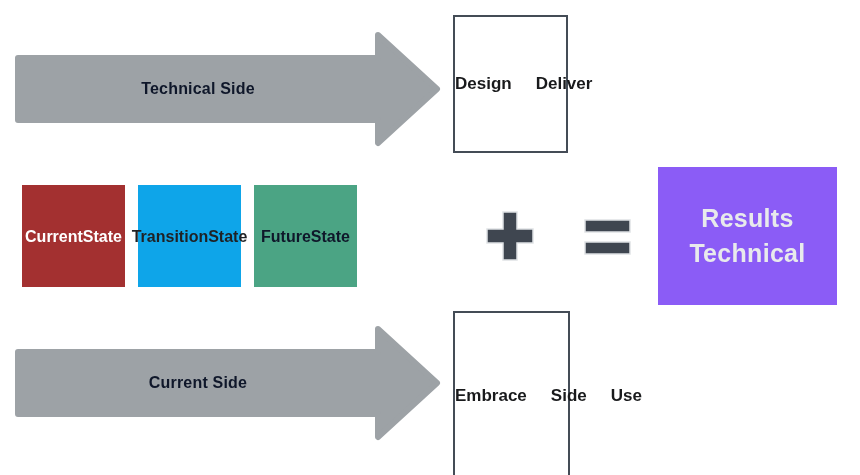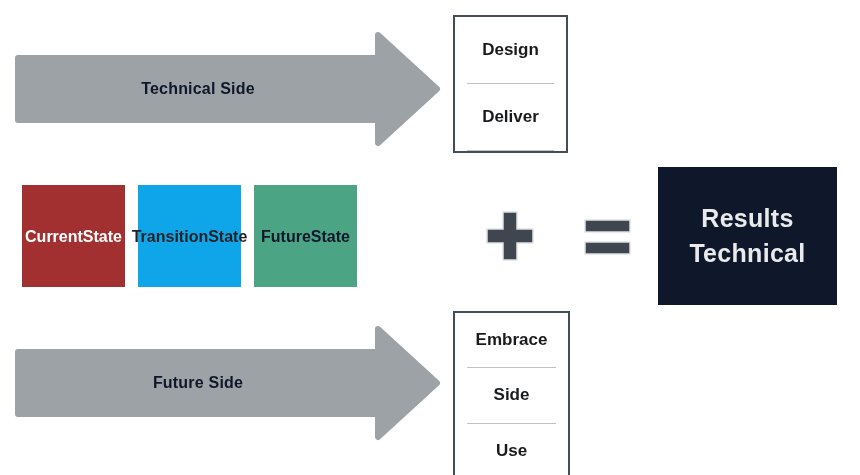--- a/index.html
+++ b/index.html
@@ -42,21 +42,21 @@
   .arrow-label.technical { top: 58px; }
   .arrow-label.people { top: 352px; }
 
   
   .step-box {
     position: absolute;
     box-sizing: border-box;
     background: #ffffff;
     border: 2px solid #444c56;
     display: flex;
-    flex-direction: column;
+    flex-direction: row;
   }
   .step-box.technical { left: 453px; top: 15px; width: 115px; height: 138px; }
   .step-box.people { left: 453px; top: 311px; width: 117px; height: 169px; }
   .step-item {
     flex: 1;
     display: flex;
     align-items: center;
     justify-content: center;
     font-size: 17px;
     font-weight: 700;
@@ -92,21 +92,21 @@
   .plus-svg { left: 486px; top: 211px; width: 48px; height: 50px; }
   .equals-svg { left: 584px; top: 219px; width: 47px; height: 36px; }
 
   
   .results-box {
     position: absolute;
     left: 658px;
     top: 167px;
     width: 179px;
     height: 138px;
-    background: #0f172a;
+    background: #8b5cf6;
     color: #e8eaec;
     display: flex;
     flex-direction: column;
     align-items: center;
     justify-content: center;
     font-size: 25px;
     font-weight: 600;
     line-height: 35px;
     letter-spacing: 0.3px;
   }
@@ -116,21 +116,21 @@
 
 <div class="canvas">
 
   <svg class="arrow-svg" viewBox="0 0 450 475">
     <polygon points="18,58 378,58 378,35 437,89 378,143 378,120 18,120" fill="#9da2a6" stroke="#9da2a6" stroke-width="6" stroke-linejoin="round"></polygon>
     <polygon points="18,352 378,352 378,329 437,383 378,437 378,414 18,414" fill="#9da2a6" stroke="#9da2a6" stroke-width="6" stroke-linejoin="round"></polygon>
   </svg>
 
   <div class="arrow-label technical">Technical Side</div>
 
-  <div class="arrow-label people">Future Side</div>
+  <div class="arrow-label people">Current Side</div>
 
   <div class="step-box technical">
     <div class="step-item">Design</div>
     <div class="step-divider"></div>
     <div class="step-item">Deliver</div>
     <div class="step-divider"></div>
   </div>
 
   <div class="step-box people">
     <div class="step-item">Embrace</div>

